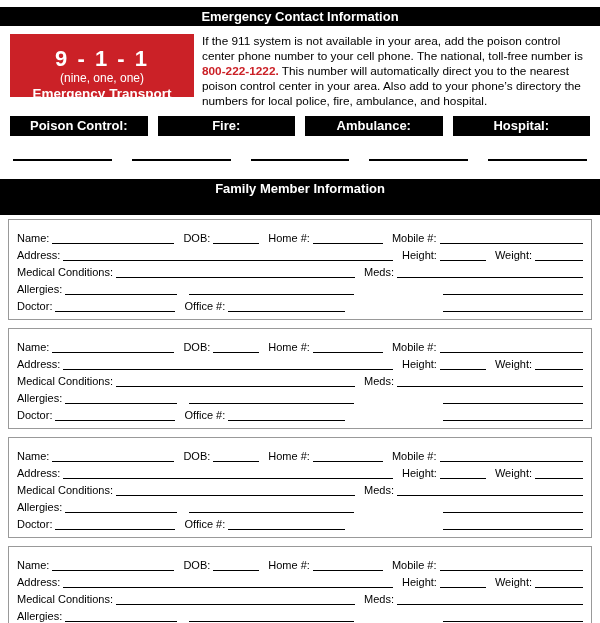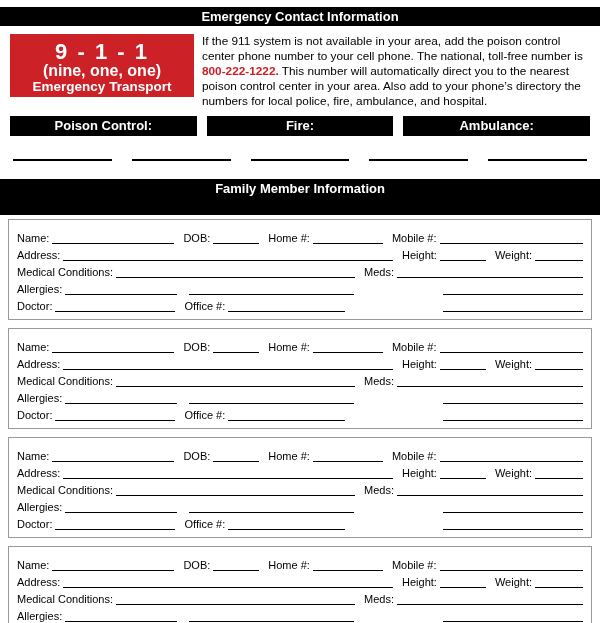--- a/index.html
+++ b/index.html
@@ -20,24 +20,24 @@
     line-height: 19px;
     width: 600px;
   }
   .bar.top { margin-top: 7px; }
   .bar.family { margin-top: 18px; height: 36px; line-height: 20px; }
 
   .intro { display: flex; margin: 8px 10px 0 10px; }
   .red-box {
     width: 184px; min-width: 184px; height: 63px;
     background: var(--accent, #cb2127);
-    color: #fff; text-align: center; padding-top: 5px;
+    color: #fff; text-align: center; padding-top: 12px;
   }
   .n911 { font-size: 22px; font-weight: bold; letter-spacing: 2px; line-height: 25px; }
-  .nwords { font-size: 16px; font-weight: bold; line-height: 14px; }
+  .nwords { font-size: 12px; font-weight: normal; line-height: 14px; }
   .ncaption { font-size: 13.5px; font-weight: bold; line-height: 18px; }
   .intro-text {
     width: 388px; margin-left: 8px;
     font-size: 11.8px; line-height: 15px;
   }
   .phone { color: var(--accent, #cb2127); font-weight: bold; }
 
   .contact-row { display: flex; gap: 10px; margin: 7px 10px 0 10px; }
   .contact-box {
     flex: 1; background: var(--bar, #000); color: #fff;
@@ -78,20 +78,21 @@
     <div class="nwords">(nine, one, one)</div>
     <div class="ncaption">Emergency Transport System</div>
   </div>
   <p class="intro-text"><span>If the 911 system is not available in your area, add the poison control center phone number to your cell phone. The national, toll-free number is </span><span class="phone">800-222-1222.</span><span> This number will automatically direct you to the nearest poison control center in your area. Also add to your phone’s directory the numbers for local police, fire, ambulance, and hospital.</span></p>
 </div>
 
 <div class="contact-row">
   <div class="contact-box">Poison Control:</div>
   <div class="contact-box">Fire:</div>
   <div class="contact-box">Ambulance:</div>
+  <div class="contact-box">Hospital:</div>
 </div>
 
 <div class="contact-lines">
   <div class="contact-line"></div>
   <div class="contact-line"></div>
   <div class="contact-line"></div>
   <div class="contact-line"></div>
   <div class="contact-line"></div>
 </div>
 

